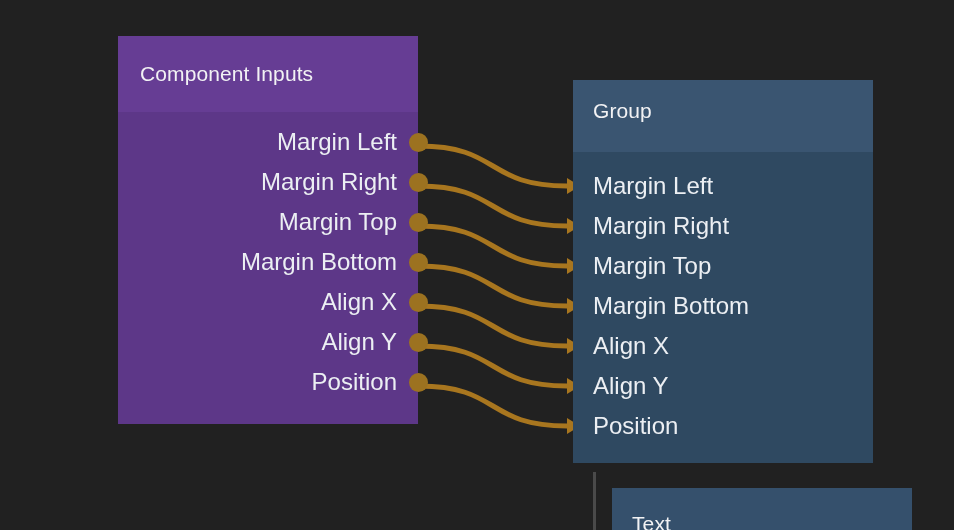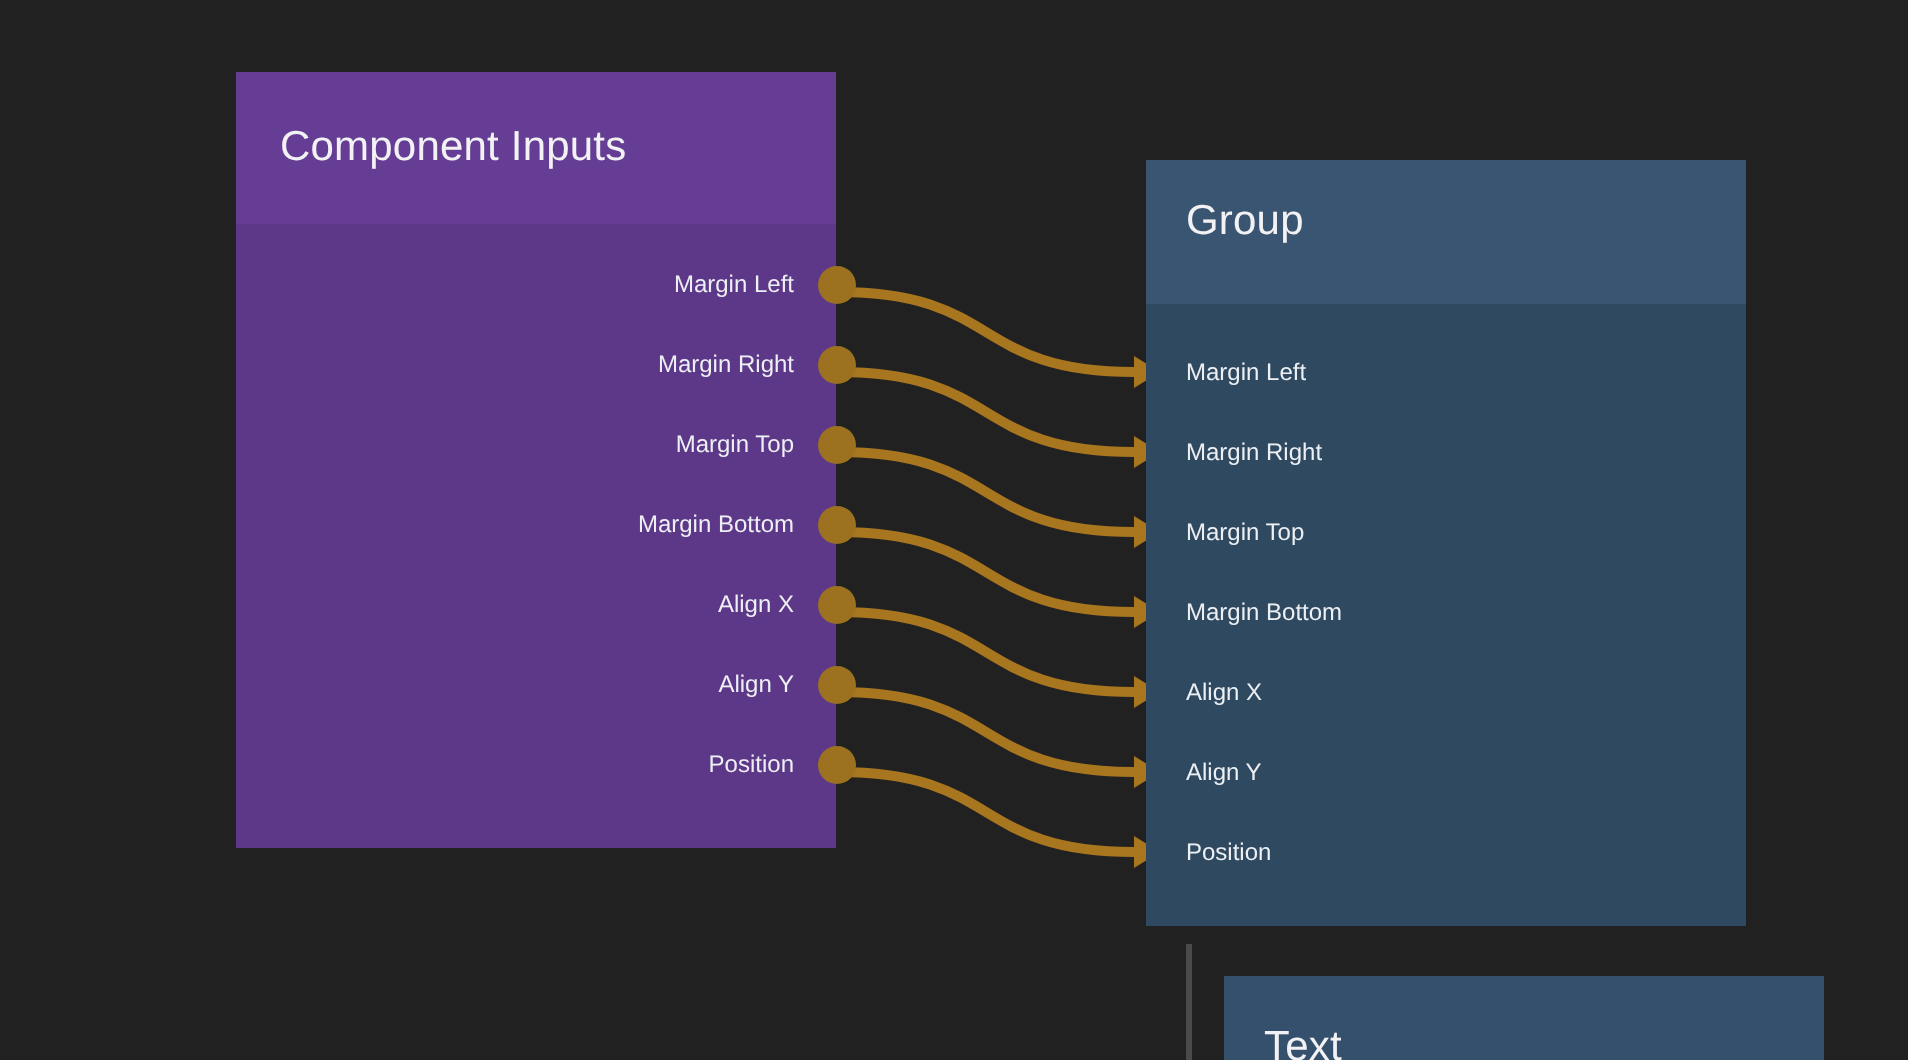--- a/index.html
+++ b/index.html
@@ -55,21 +55,21 @@
   }
   .port-row {
     position: relative;
     height: 40px;
     display: flex;
     align-items: center;
     box-sizing: border-box;
   }
   .port-label {
     color: #eceff3;
-    font-size: 12px;
+    font-size: 24px;
     font-weight: 400;
     white-space: nowrap;
     line-height: 1;
   }
 
   
   #node-component-inputs {
     left: 84px;
     top: 36px;
     width: 300px;

